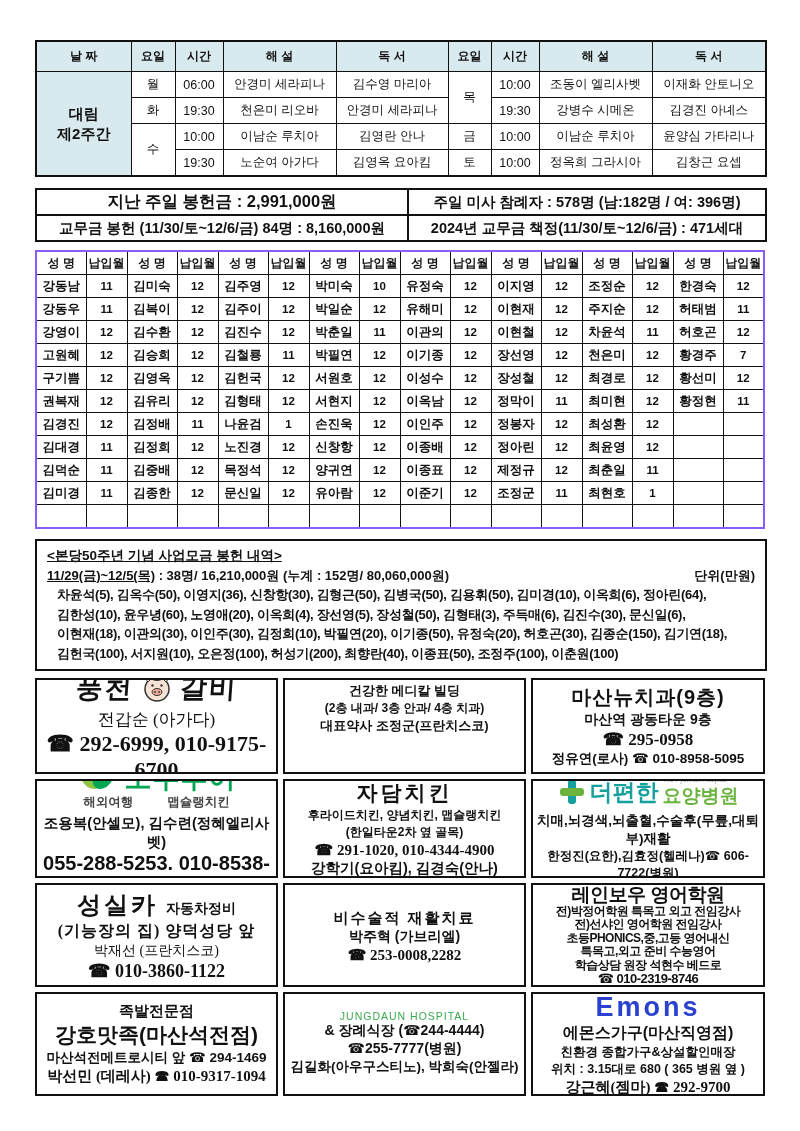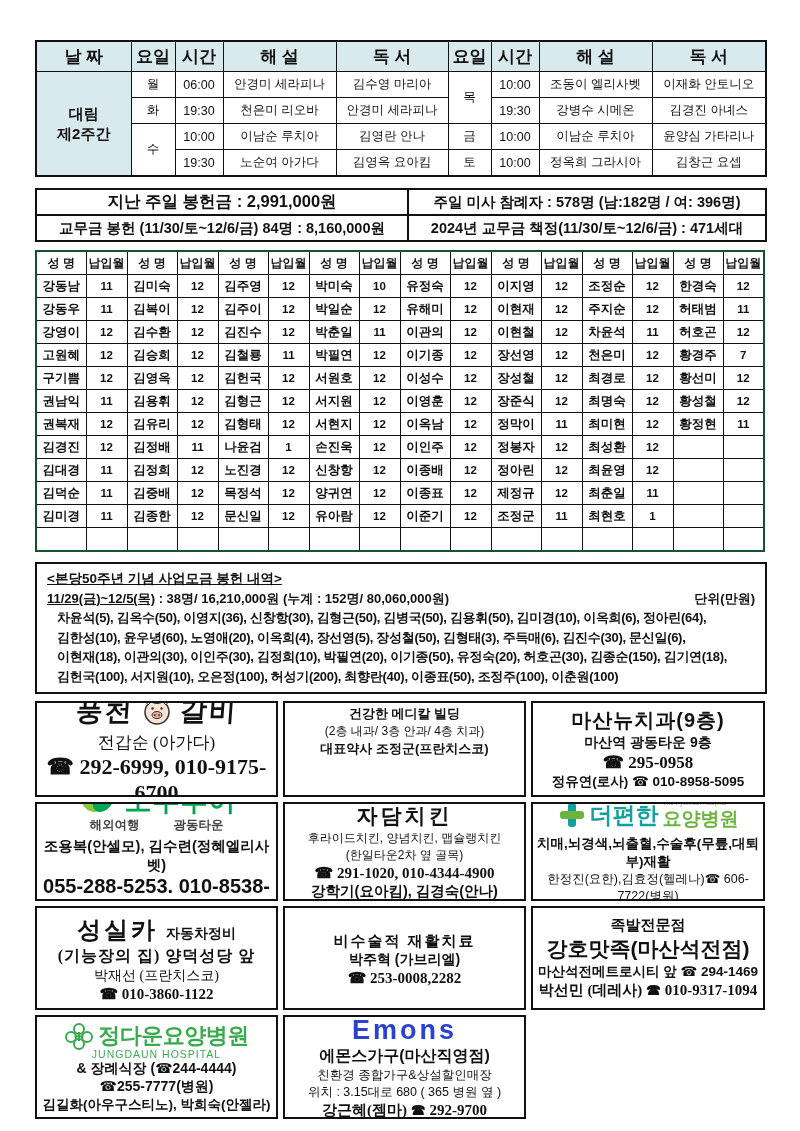--- a/index.html
+++ b/index.html
@@ -2,53 +2,53 @@
 <html style="--schedule_header_bg: #d8eaee; --modetour_green: #00a651; --modetour_lime: #8dc63f; --pyunhan_teal: #14a09c; --pyunhan_green: #6cb33f; --jungdaun_green: #3aaa4e; --emons_blue: #2b41cf; --narae_blue: #3a50c8;"><head>
 <meta charset="utf-8">
 <style>
   html,body{margin:0;padding:0;}
   body{width:800px;height:1131px;background:#fff;font-family:"Liberation Sans","DejaVu Sans",sans-serif;color:#111;overflow:hidden;}
   .content{padding:40px 35px 0 35px;}
   table{border-collapse:collapse;table-layout:fixed;}
 
   
   .sched{width:730px;border:2px solid #111;}
-  .sched th{background:var(--schedule_header_bg);border:1px solid #111;font-size:17px;font-weight:bold;height:29px;padding:0;}
+  .sched th{background:var(--schedule_header_bg);border:1px solid #111;font-size:12px;font-weight:bold;height:29px;padding:0;}
   .sched td{border:1px solid #111;text-align:center;vertical-align:middle;font-size:12.5px;height:25px;padding:0 1px;white-space:nowrap;overflow:hidden;}
   .sched td.week{background:var(--schedule_header_bg);font-size:15px;font-weight:bold;white-space:pre-line;line-height:20px;}
 
   
   .sumtab{width:730px;border:2px solid #111;margin-top:11px;}
   .sumtab td{border:2px solid #111;height:24px;text-align:center;font-weight:bold;white-space:nowrap;overflow:hidden;padding:0 2px;}
   .sumtab .big{font-size:16.5px;}
   .sumtab .med{font-size:14.5px;}
 
   
-  .members{width:730px;border:2px solid #14532d;margin-top:8px;}
+  .members{width:730px;border:2px solid #8b5cf6;margin-top:8px;}
   .members th{border:1px solid #111;font-size:12px;font-weight:bold;height:22px;padding:0;}
   .members td{border:1px solid #111;text-align:center;font-size:12.5px;font-weight:bold;height:22px;padding:0;white-space:nowrap;overflow:hidden;}
   .members td.mmonth{font-size:11.5px;}
 
   
   .donation{width:708px;border:2px solid #111;margin-top:10px;padding:5px 10px 6px 10px;font-size:13px;font-weight:bold;line-height:19.5px;}
   .don-title{text-decoration:underline;font-size:13.5px;}
   .don-sumrow{display:flex;justify-content:space-between;align-items:flex-end;}
   .don-period{text-decoration:underline;}
   .don-lines{padding-left:10px;}
   .don-lines div{white-space:nowrap;letter-spacing:-0.3px;}
 
   
   .ads{width:730px;margin-top:7px;display:grid;grid-template-columns:243px 243px 234px;grid-template-rows:96px 99px 104px 104px;gap:5px;}
   .ad{border:2px solid #111;display:flex;flex-direction:column;align-items:center;justify-content:center;text-align:center;padding:2px 2px;box-sizing:border-box;overflow:hidden;}
   .row{display:flex;align-items:center;justify-content:center;gap:6px;}
   .serif{font-family:"Liberation Serif","DejaVu Serif",serif;}
   .cal{font-family:"DejaVu Serif",serif;font-weight:900;font-size:27px;letter-spacing:2px;transform:skewX(-4deg);}
   .ad-title{font-weight:bold;font-size:21px;letter-spacing:1px;}
   .ad-sm{font-size:13px;font-weight:bold;}
-  .ad-xs{font-size:12px;font-weight:normal;}
+  .ad-xs{font-size:12px;font-weight:bold;}
   .ad-phone{font-size:20px;font-weight:bold;}
   .mode-logo{color:var(--modetour_green);font-weight:bold;font-size:27px;letter-spacing:1px;}
   .mode-sub{display:flex;gap:34px;color:#444;font-size:12.5px;font-weight:bold;margin-top:-2px;}
   .pyun-main{color:var(--pyunhan_teal);font-weight:bold;font-size:23px;}
   .pyun-sub{color:var(--pyunhan_green);font-weight:bold;font-size:19px;}
   .pyun-tag{color:#9aa5a0;font-size:6.5px;text-align:left;}
   .narae-title{font-weight:bold;font-size:20px;letter-spacing:2px;}
   .rain{font-size:12px;font-weight:bold;line-height:13.5px;letter-spacing:-0.5px;}
   .rain-title{font-size:19px;font-weight:bold;letter-spacing:-0.5px;line-height:20px;}
   .jd-title{color:var(--jungdaun_green);font-weight:bold;font-size:22px;letter-spacing:-0.5px;}
@@ -272,38 +272,20 @@
           <td class="mname">이성수</td>
           <td class="mmonth">12</td>
           <td class="mname">장성철</td>
           <td class="mmonth">12</td>
           <td class="mname">최경로</td>
           <td class="mmonth">12</td>
           <td class="mname">황선미</td>
           <td class="mmonth">12</td>
         </tr>
         <tr>
-          <td class="mname">권남익</td>
-          <td class="mmonth">11</td>
-          <td class="mname">김용휘</td>
-          <td class="mmonth">12</td>
-          <td class="mname">김형근</td>
-          <td class="mmonth">12</td>
-          <td class="mname">서지원</td>
-          <td class="mmonth">12</td>
-          <td class="mname">이영훈</td>
-          <td class="mmonth">12</td>
-          <td class="mname">장준식</td>
-          <td class="mmonth">12</td>
-          <td class="mname">최명숙</td>
-          <td class="mmonth">12</td>
-          <td class="mname">황성철</td>
-          <td class="mmonth">12</td>
-        </tr>
-        <tr>
           <td class="mname">권복재</td>
           <td class="mmonth">12</td>
           <td class="mname">김유리</td>
           <td class="mmonth">12</td>
           <td class="mname">김형태</td>
           <td class="mmonth">12</td>
           <td class="mname">서현지</td>
           <td class="mmonth">12</td>
           <td class="mname">이옥남</td>
           <td class="mmonth">12</td>
@@ -461,21 +443,21 @@
     <div class="ad">
       <div class="row">
         <svg width="42" height="30" viewBox="0 0 42 30">
             <ellipse cx="14" cy="15" rx="9" ry="12" transform="rotate(-38 14 15)" fill="var(--modetour_lime)"></ellipse>
             <ellipse cx="26" cy="15" rx="9" ry="12" transform="rotate(38 26 15)" fill="var(--modetour_green)"></ellipse>
           </svg>
         <span class="mode-logo">모두투어</span>
       </div>
       <div class="mode-sub">
         <span>해외여행</span>
-        <span>광동타운</span>
+        <span>맵슐랭치킨</span>
       </div>
       <div class="ad-sm" style="font-size:14.5px;margin-top:3px;">조용복(안셀모), 김수련(정혜엘리사벳)</div>
       <div class="ad-phone">055-288-5253.  010-8538-2085</div>
     </div>
 
     <div class="ad">
       <div class="ad-title" style="letter-spacing:3px;">자담치킨</div>
       <div class="ad-xs">후라이드치킨, 양념치킨, 맵슐랭치킨</div>
       <div class="ad-xs">(한일타운2차 옆 골목)</div>
       <div class="ad-phone serif" style="font-size:15px;">☎ 291-1020, 010-4344-4900</div>
@@ -498,48 +480,47 @@
       <div class="ad-xs" style="font-size:12.5px;">한정진(요한),김효정(헬레나)☎ 606-7722(병원)</div>
     </div>
 
     <div class="ad">
       <div class="row" style="gap:8px;align-items:baseline;">
         <span class="ss-title">성실카</span>
         <span class="ss-sub">자동차정비</span>
       </div>
       <div class="serif" style="font-size:16px;font-weight:bold;letter-spacing:1px;">(기능장의 집) 양덕성당 앞</div>
       <div class="serif" style="font-size:14px;">박재선 (프란치스코)</div>
-      <div class="serif" style="font-size:15px;font-weight:bold;">☎ 010-3860-1122</div>
+      <div class="serif" style="font-size:18px;font-weight:bold;">☎ 010-3860-1122</div>
     </div>
 
     <div class="ad">
       <div class="ad-sm" style="font-size:15px;letter-spacing:2px;margin-top:2px;">비수술적 재활치료</div>
       <div class="ad-sm" style="font-size:14px;">박주혁 (가브리엘)</div>
       <div class="serif" style="font-size:15px;font-weight:bold;">☎ 253-0008,2282</div>
     </div>
 
+    <div class="ad">
+      <div class="rain-title">레인보우 영어학원</div>
+      <div class="rain">전)박정어학원 특목고 외고 전임강사</div>
+      <div class="rain">전)선샤인 영어학원 전임강사</div>
+      <div class="rain">초등PHONICS,중,고등 영어내신</div>
+      <div class="rain">특목고,외고 준비 수능영어</div>
+      <div class="rain">학습상담 원장 석현수 베드로</div>
+      <div class="rain" style="font-size:13px;">☎ 010-2319-8746</div>
+    </div>
 
     <div class="ad">
       <div class="ad-sm" style="font-size:15px;">족발전문점</div>
       <div class="ad-title" style="font-size:21px;letter-spacing:0;">강호맛족(마산석전점)</div>
       <div class="ad-sm" style="font-size:13.5px;">마산석전메트로시티 앞 ☎ 294-1469</div>
       <div class="ad-sm serif" style="font-size:15px;">박선민 (데레사) ☎ 010-9317-1094</div>
     </div>
 
     <div class="ad">
-      <div class="row" style="gap:4px;">
-        <svg width="30" height="28" viewBox="0 0 30 28">
-            <circle cx="15" cy="7" r="5" fill="none" stroke="var(--jungdaun_green)" stroke-width="2"></circle>
-            <circle cx="7" cy="15" r="5" fill="none" stroke="var(--jungdaun_green)" stroke-width="2"></circle>
-            <circle cx="23" cy="15" r="5" fill="none" stroke="var(--jungdaun_green)" stroke-width="2"></circle>
-            <circle cx="15" cy="22" r="5" fill="none" stroke="var(--jungdaun_green)" stroke-width="2"></circle>
-            <path d="M15 10 V19 M10.5 14.5 H19.5" stroke="var(--jungdaun_green)" stroke-width="2"></path>
-          </svg>
-        <span class="jd-title">정다운요양병원</span>
-      </div>
       <div class="jd-sub">JUNGDAUN HOSPITAL</div>
       <div class="ad-sm" style="font-size:14px;">&amp; 장례식장 (☎244-4444)</div>
       <div class="ad-sm" style="font-size:14px;">☎255-7777(병원)</div>
       <div class="ad-sm" style="font-size:13.5px;text-align:right;">김길화(아우구스티노), 박희숙(안젤라)</div>
     </div>
 
     <div class="ad">
       <div class="emons-logo">Emons</div>
       <div class="ad-sm" style="font-size:16px;">에몬스가구(마산직영점)</div>
       <div class="ad-xs" style="font-size:12.5px;">친환경 종합가구&amp;상설할인매장</div>

